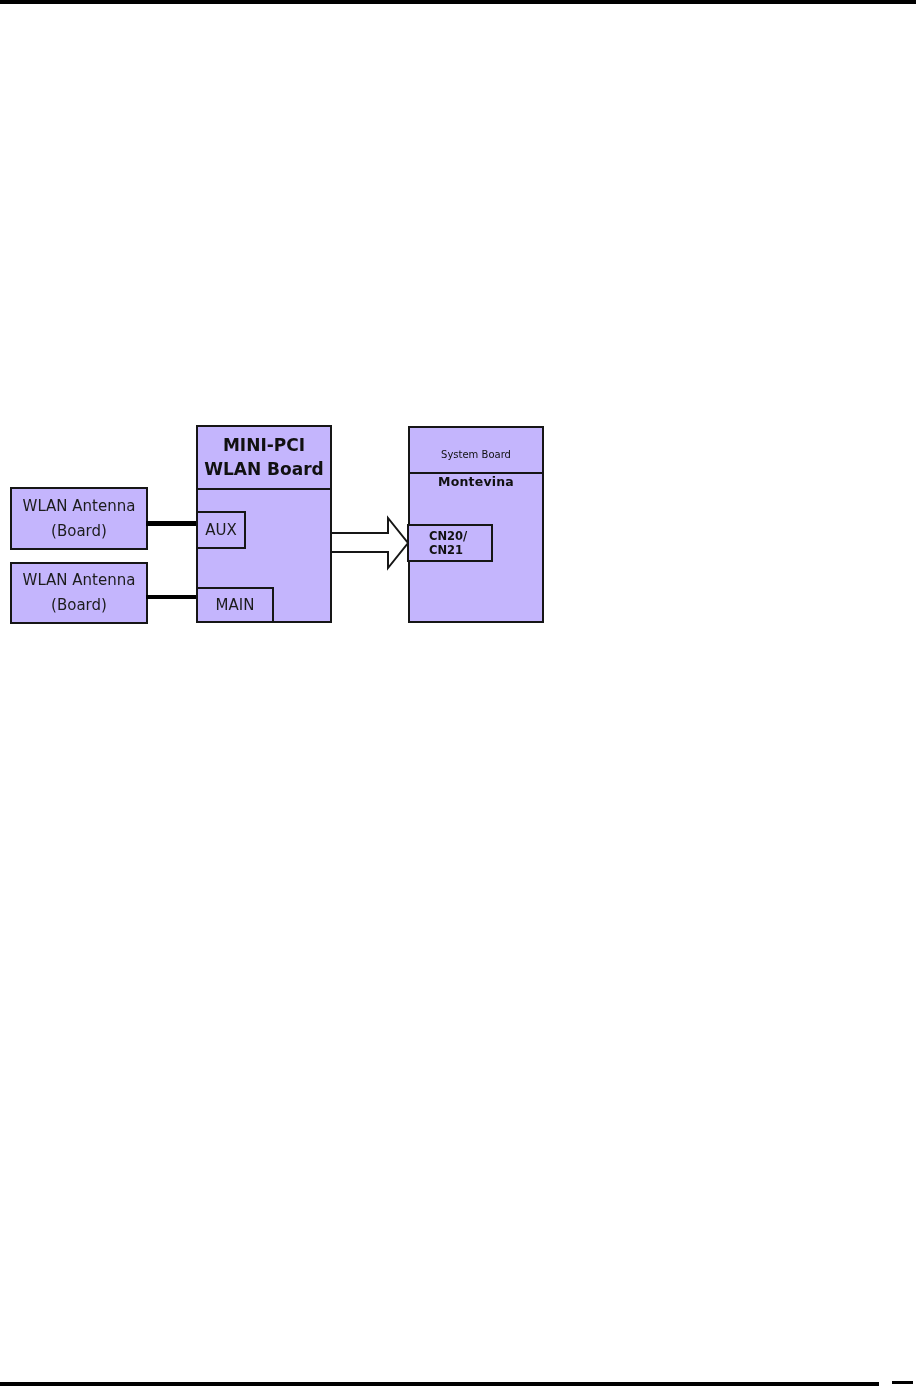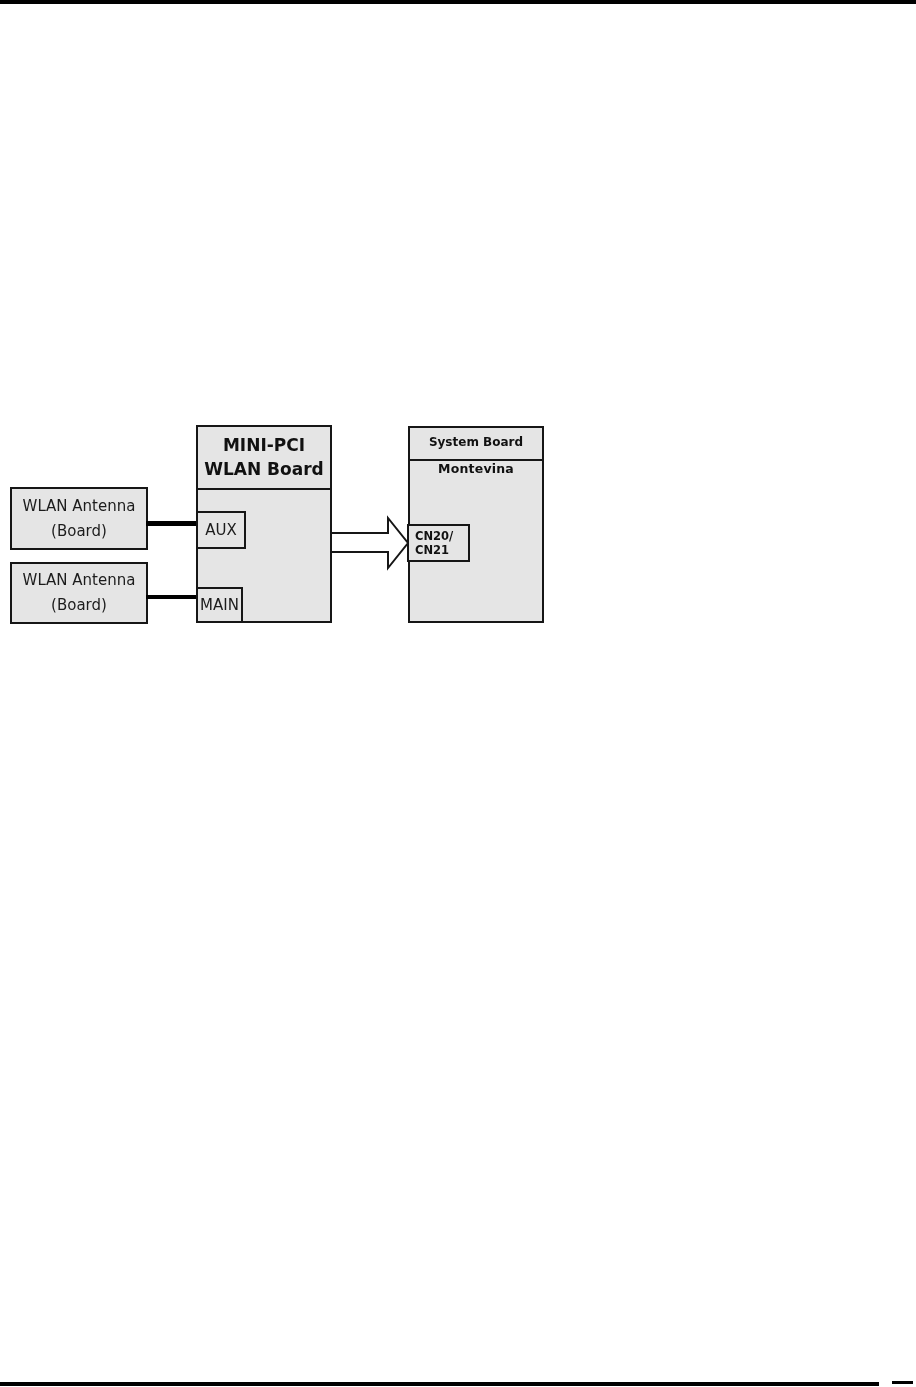--- a/index.html
+++ b/index.html
@@ -20,21 +20,21 @@
     position: absolute;
     background: #000000;
   }
   .top-rule    { left: 0;     top: 0;      width: 916px; height: 4px; }
   .bottom-rule { left: 0;     top: 1382px; width: 879px; height: 4px; }
   .bottom-mark { left: 892px; top: 1381px; width: 21px;  height: 3px; }
 
   .box {
     position: absolute;
     border: 2px solid #161616;
-    background: #e5e5e5;
+    background: #c4b5fd;
     box-sizing: border-box;
     display: flex;
     flex-direction: column;
     align-items: center;
     justify-content: center;
     text-align: center;
   }
   .antenna {
     left: 10px;
     width: 138px;
@@ -60,59 +60,59 @@
     font-weight: bold;
     font-size: 17px;
     line-height: 24px;
     text-align: center;
   }
   .port {
     font-size: 15px;
     color: #1c1c1c;
   }
   .port-aux  { left: 196px; top: 511px; width: 50px; height: 38px; }
-  .port-main { left: 196px; top: 587px; width: 47px; height: 36px; }
+  .port-main { left: 196px; top: 587px; width: 78px; height: 36px; }
 
   .connector {
     position: absolute;
     background: #000000;
   }
   .connector-black { left: 146px; top: 521px; width: 52px; height: 5px; }
   .connector-white { left: 146px; top: 595px; width: 52px; height: 4px; }
 
   .system-board {
     left: 408px;
     top: 426px;
     width: 136px;
     height: 197px;
     justify-content: flex-start;
   }
   .sys-header {
     width: 100%;
     box-sizing: border-box;
     border-bottom: 2px solid #161616;
-    padding: 3px 0 6px 0;
-    font-weight: bold;
-    font-size: 12px;
+    padding: 16px 0 6px 0;
+    font-weight: normal;
+    font-size: 10px;
     line-height: 22px;
     text-align: center;
   }
   .chipset-label {
     font-weight: bold;
     font-size: 12.5px;
     letter-spacing: 0.2px;
   }
   .cn-box {
     left: 407px;
     top: 524px;
-    width: 63px;
+    width: 86px;
     height: 38px;
     align-items: flex-start;
     justify-content: center;
-    padding-left: 6px;
+    padding-left: 20px;
     font-weight: bold;
     font-size: 11.5px;
     line-height: 14px;
     text-align: left;
   }
   .arrow-wrap {
     position: absolute;
     left: 332px;
     top: 514px;
     width: 78px;

